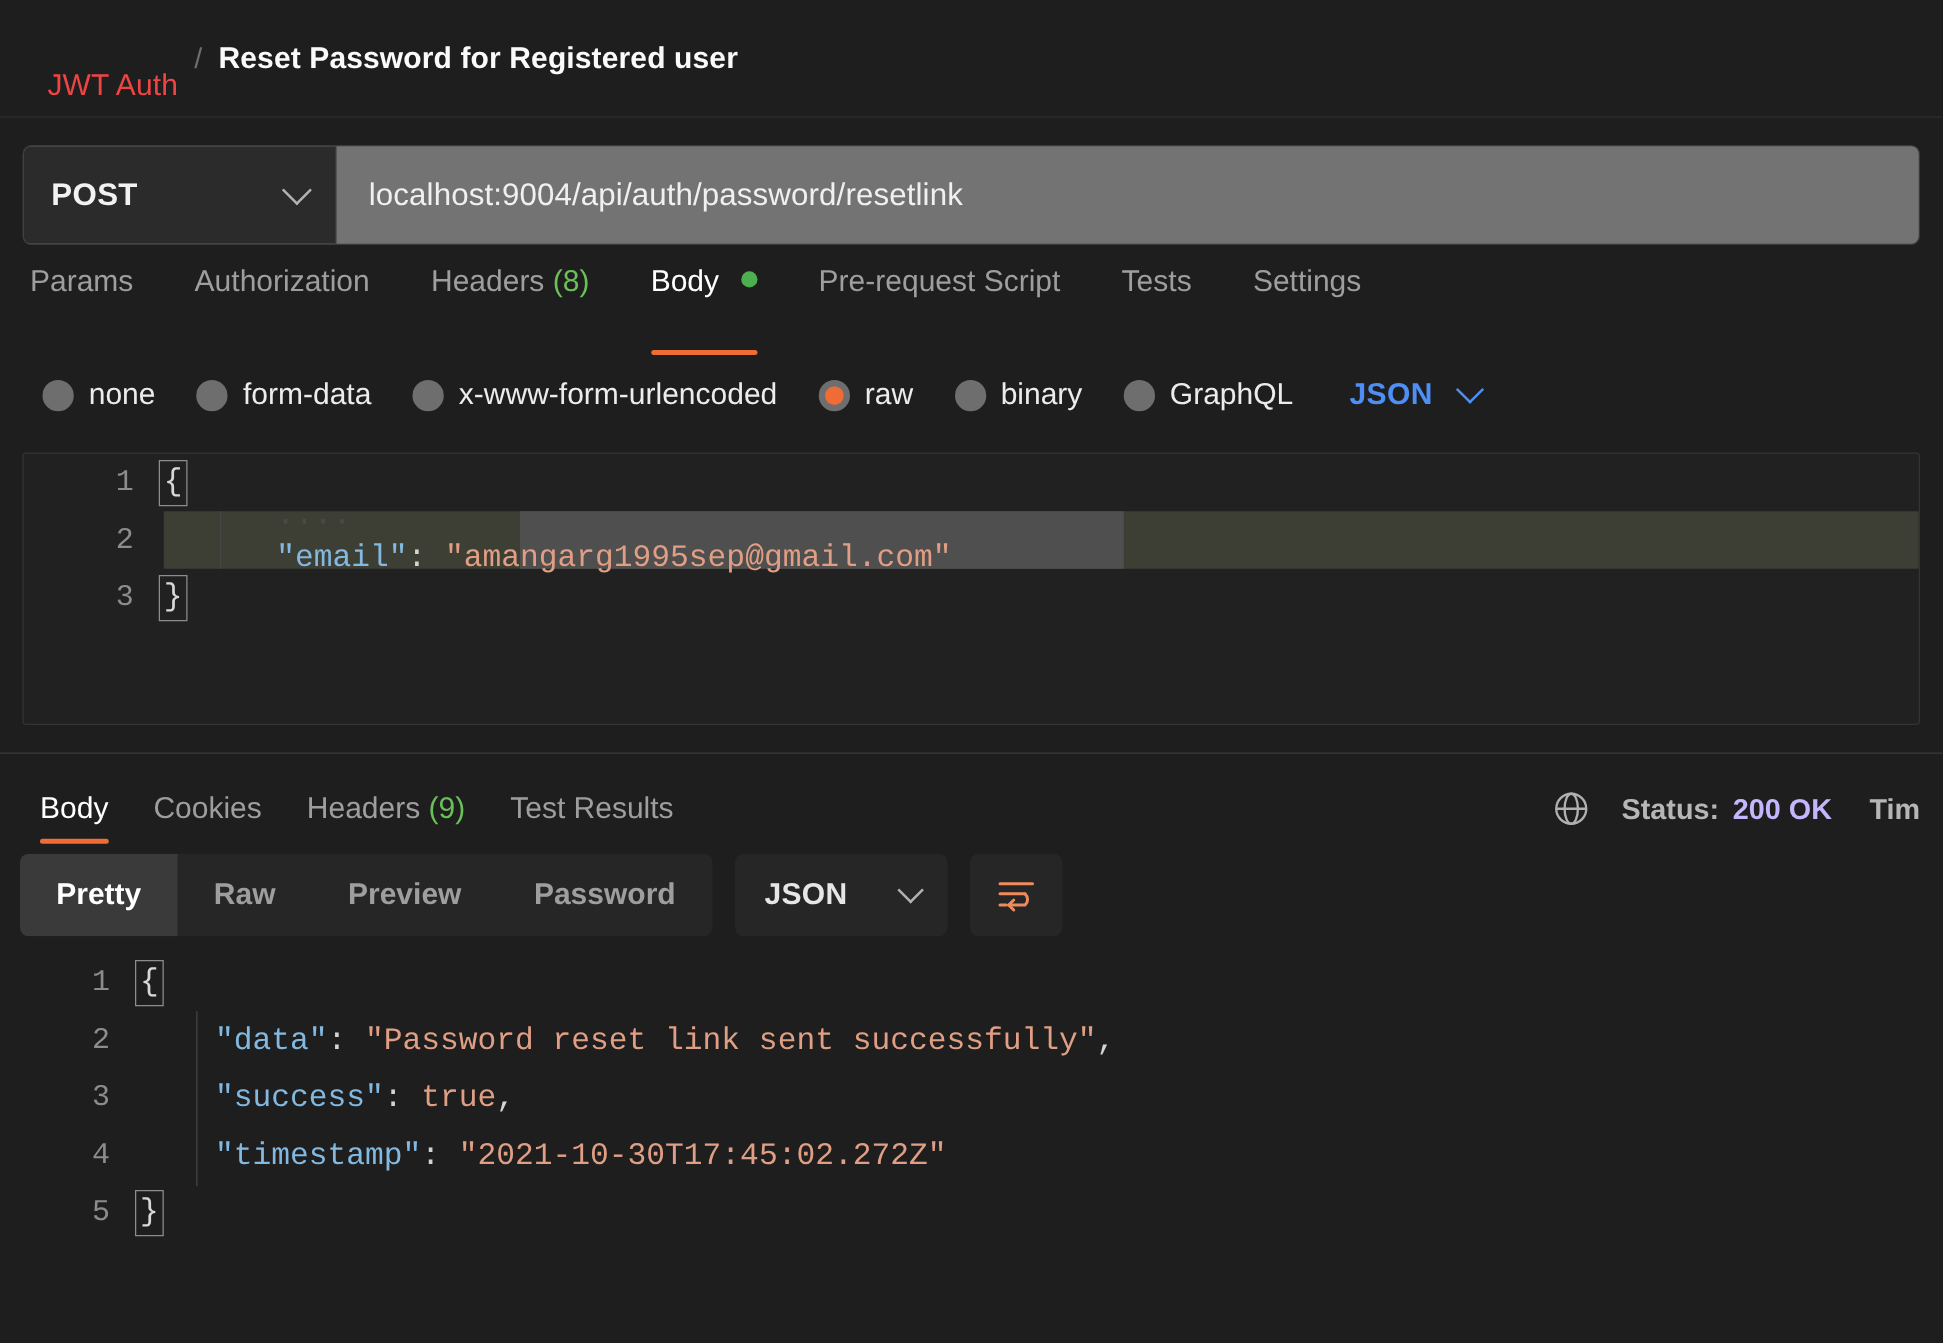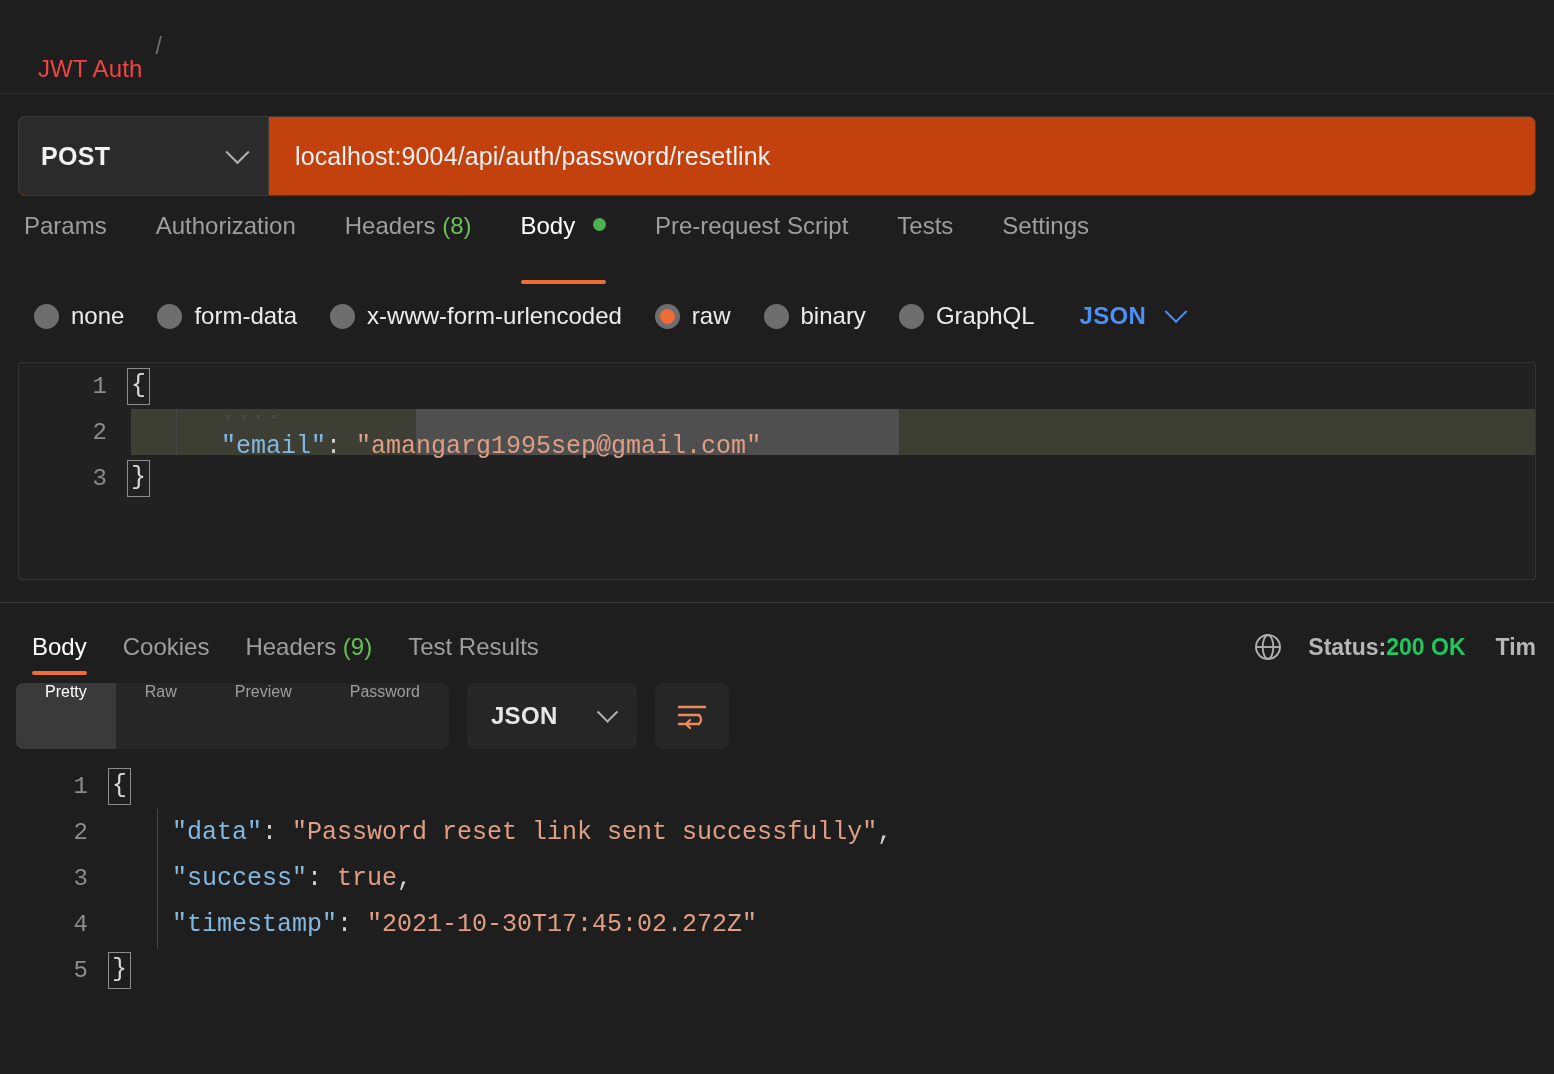--- a/index.html
+++ b/index.html
@@ -47,21 +47,21 @@
   
   .url-row {
     padding: 22px 18px 0 18px;
     box-sizing: border-box;
   }
   .url-wrap {
     display: flex;
     height: 78px;
     border: 1px solid #3a3a3a;
     border-radius: 7px;
-    background: #c2410c;
+    background: #737373;
     overflow: hidden;
   }
   .method-box {
     width: 250px;
     display: flex;
     align-items: center;
     justify-content: space-between;
     padding: 0 22px 0 22px;
     box-sizing: border-box;
     border-right: 1px solid #3a3a3a;
@@ -299,45 +299,46 @@
     align-items: center;
     padding-bottom: 12px;
     font-weight: bold;
   }
   .globe {
     width: 32px; height: 32px;
     margin-right: 24px;
     flex: none;
   }
   .status-label { font-size: 23px; color: #b6b6b6; }
-  .status-val { font-size: 23px; color: #22c55e; margin-left: 0; }
+  .status-val { font-size: 23px; color: #c4b5fd; margin-left: 11px; }
   .time-label { font-size: 23px; color: #b6b6b6; margin-left: 30px; }
 
   
   .resp-toolbar {
     display: flex;
     align-items: center;
     padding: 0 0 0 16px;
     margin-top: 8px;
   }
   .segmented {
     display: flex;
     background: #262626;
     border-radius: 7px;
     overflow: hidden;
     height: 66px;
   }
   .seg {
     display: flex;
-    align-items: flex-start;
+    align-items: center;
     padding: 0 29px;
-    font-size: 16px;
+    font-size: 24px;
     color: #9e9e9e;
     cursor: pointer;
     white-space: nowrap;
+    font-weight: bold;
   }
   .seg.active {
     background: #3a3a3a;
     color: #ffffff;
   }
   .pill {
     display: flex;
     align-items: center;
     justify-content: space-between;
     background: #262626;
@@ -375,20 +376,21 @@
     height: 250px;
     overflow: hidden;
   }
 </style>
 </head>
 <body>
 
 <div class="breadcrumb-bar">
   <span class="bc-collection">JWT Auth</span>
   <span class="bc-sep">/</span>
+  <span class="bc-title">Reset Password for Registered user</span>
 </div>
 
 <div class="url-row">
   <div class="url-wrap">
     <div class="method-box">
       <span class="method-label">POST</span>
       <span class="chev"></span>
     </div>
     <div class="url-input">localhost:9004/api/auth/password/resetlink</div>
   </div>

